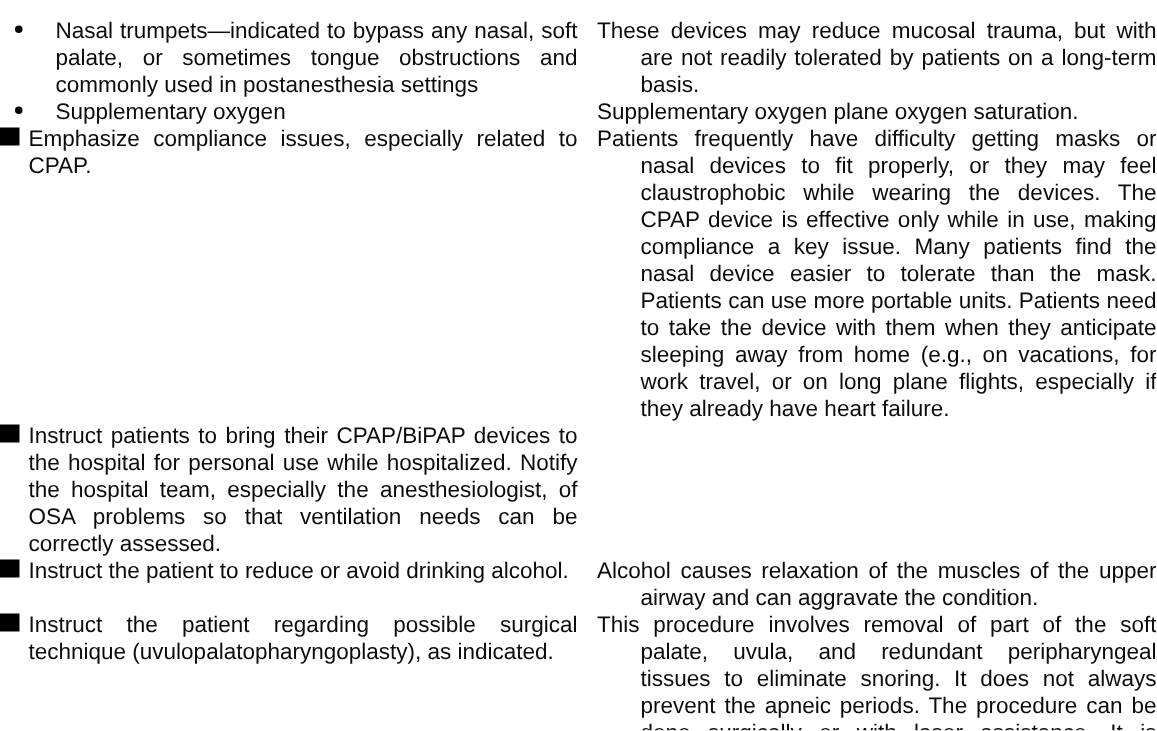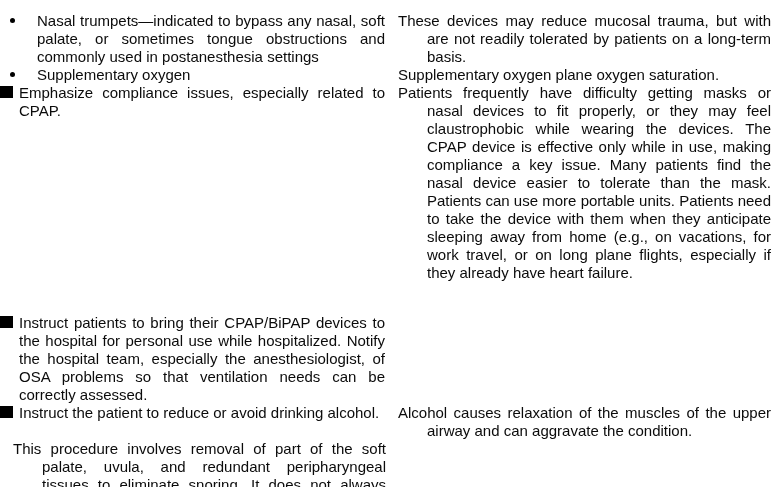--- a/index.html
+++ b/index.html
@@ -15,21 +15,21 @@
     line-height: 18px;
     padding-top: 12px;
     overflow: hidden;
   }
   .row { display: flex; align-items: flex-start; }
   .cell-left  { flex: 0 0 385px; width: 385px; }
   .cell-right { flex: 0 0 373px; width: 373px; margin-left: 13px; }
   .row:nth-child(1) { min-height: 54px; }
   .row:nth-child(2) { min-height: 18px; justify-content: space-between; }
   .row:nth-child(3) { min-height: 180px; }
-  .row:nth-child(4) { min-height: 90px; margin-top: 32px; }
+  .row:nth-child(4) { min-height: 90px; }
   .row:nth-child(5) { min-height: 36px; }
   .row:nth-child(6) { min-height: 90px; }
   .row:nth-child(7) { min-height: 18px; }
   .li { text-align: justify; }
   .li.sq-item  { padding-left: 19px; text-indent: -19px; }
   .li.dot-item { padding-left: 37px; text-indent: -27px; }
   .sq-bullet {
     display: inline-block; width: 13px; height: 12px;
     background: #000; margin-right: 6px; text-indent: 0;
   }
@@ -81,20 +81,23 @@
   <div class="row">
     <div class="cell-left">
       <div class="li sq-item"><span class="sq-bullet"></span><span>Instruct the patient to reduce or avoid drinking alcohol.</span></div>
     </div>
     <div class="cell-right">
       <div class="para">Alcohol causes relaxation of the muscles of the upper airway and can aggravate the condition.</div>
     </div>
   </div>
 
   <div class="row">
+    <div class="cell-left">
+      <div class="li sq-item"><span class="sq-bullet"></span><span>Instruct the patient regarding possible surgical technique (uvulopalatopharyngoplasty), as indicated.</span></div>
+    </div>
     <div class="cell-right">
       <div class="para">This procedure involves removal of part of the soft palate, uvula, and redundant peripharyngeal tissues to eliminate snoring. It does not always prevent the apneic periods. The procedure can be done surgically or with laser assistance. It is indicated for individuals who cannot tolerate CPAP.</div>
     </div>
   </div>
 
   <div class="row">
     <div class="cell-left">
       <div class="li sq-item"><span class="sq-bullet"></span></div>
     </div>
   </div>

